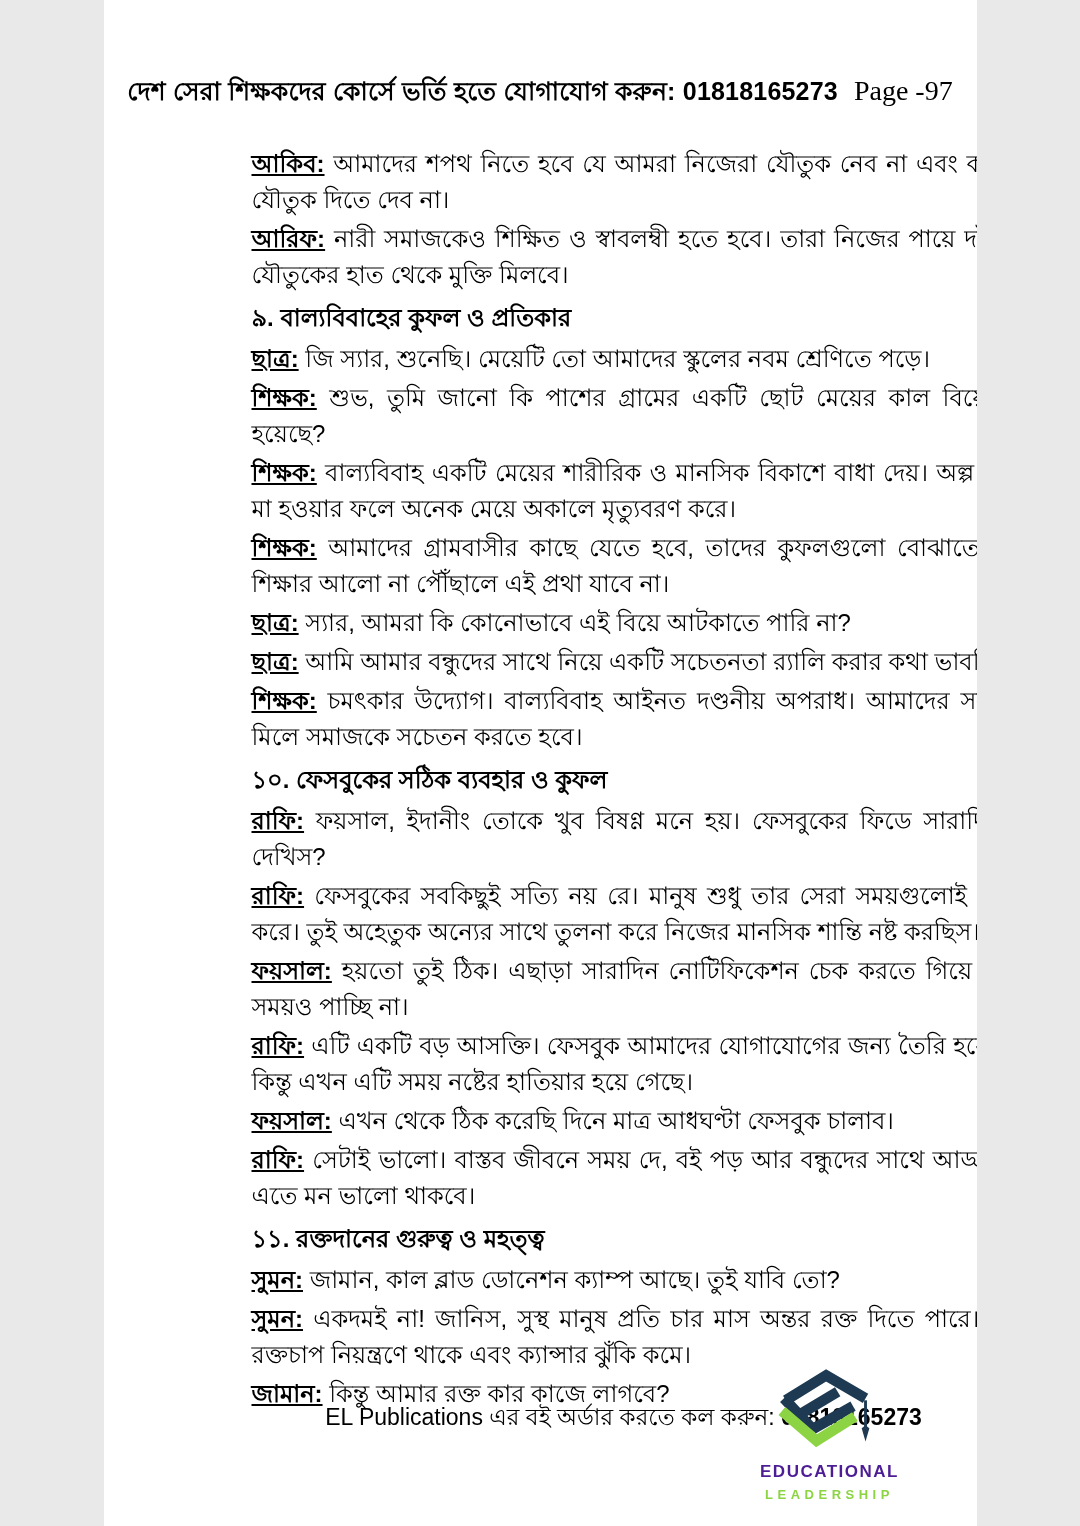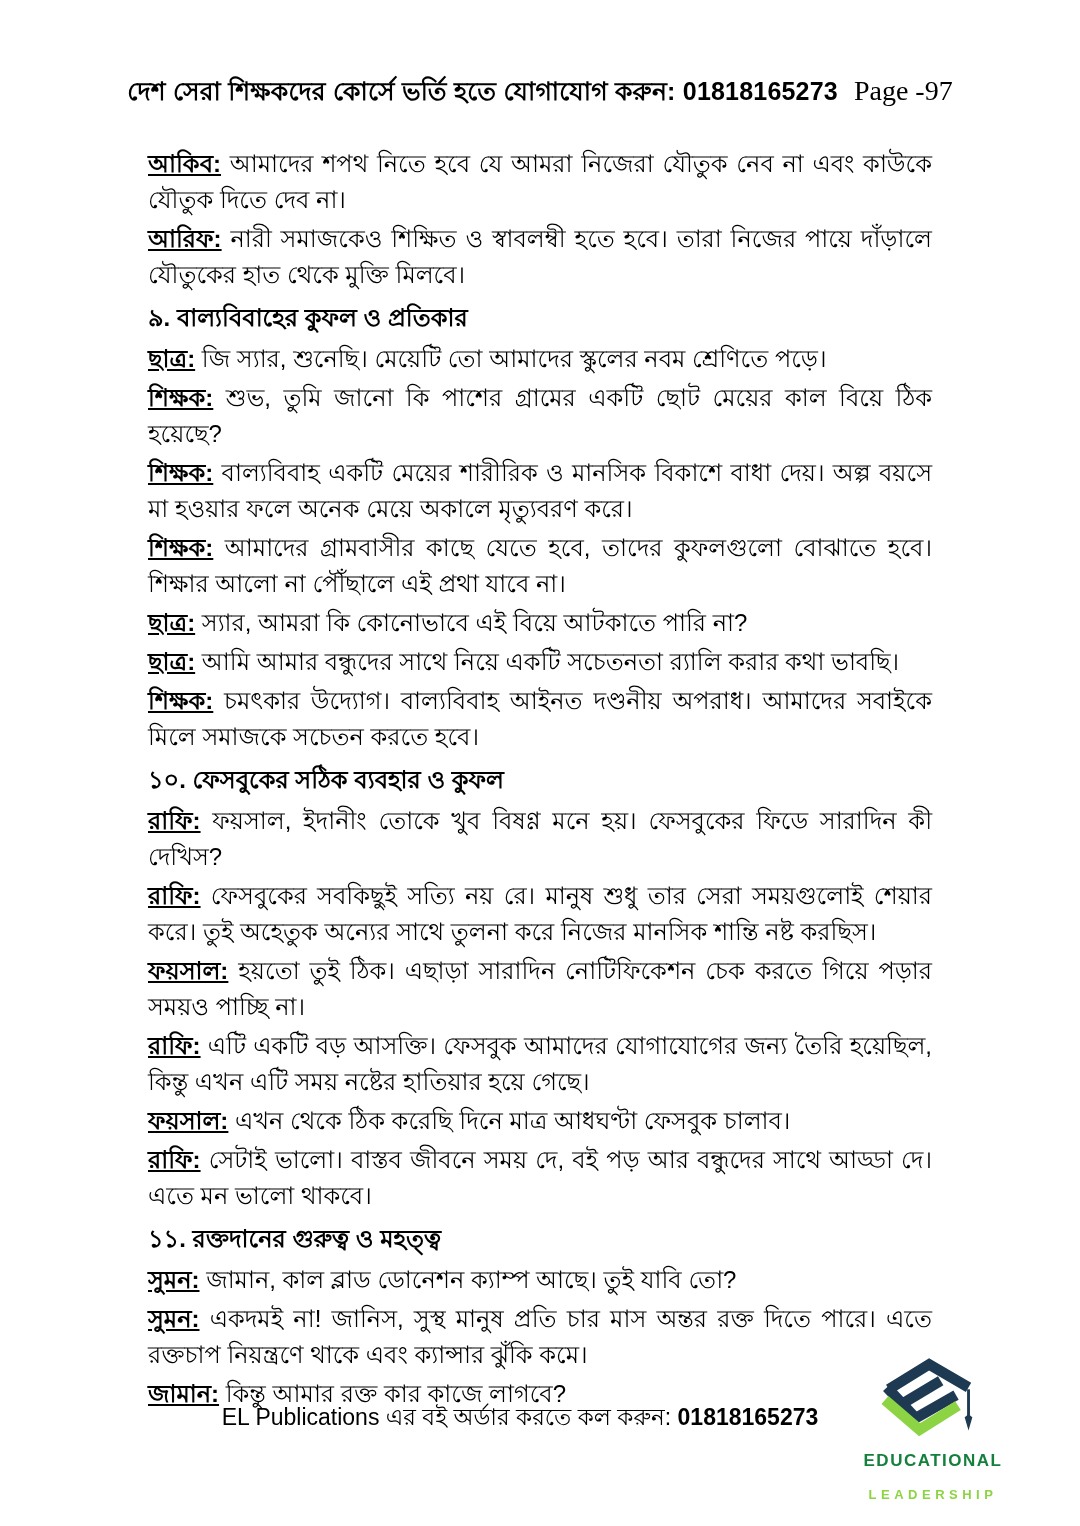--- a/index.html
+++ b/index.html
@@ -1,19 +1,19 @@
 <!DOCTYPE html>
 <html><head>
 <meta charset="utf-8">
 <style>
   html,body{margin:0;padding:0;}
   body{background:#e9e9e9;}
   .page{
     position:relative;
-    width:1080px;height:1526px;
+    width:873px;height:1526px;
     margin:0 auto;
     background:#ffffff;
     font-family:"Liberation Sans","DejaVu Sans",sans-serif;
     color:#000;
     overflow:hidden;
   }
   
   .header{
     position:absolute;top:72px;left:0;width:100%;
     text-align:center;
@@ -66,21 +66,21 @@
   .logo .l1{
     font-weight:700;
     font-size:17px;
     letter-spacing:1.5px;
     margin-top:2px;
   }
   .logo .l2{
     font-weight:700;
     font-size:13px;
     letter-spacing:4.5px;
-    margin-top:16px;
+    margin-top:5px;
   }
 </style>
 </head>
 <body>
 
 <div class="page">
 
   <div class="header">
     <span class="contact">দেশ সেরা শিক্ষকদের কোর্সে ভর্তি হতে যোগাযোগ করুন: 01818165273</span><span class="pagelabel">Page -97</span>
   </div>
@@ -121,17 +121,17 @@
       <path d="M14,42 L56,16 L97,40" fill="none" stroke="#1d3a52" stroke-width="11"></path>
       <path d="M28,57 L68,33" fill="none" stroke="#1d3a52" stroke-width="11"></path>
       <path d="M42,72 L84,48" fill="none" stroke="#1d3a52" stroke-width="11"></path>
       <path d="M12,40 L44,74" fill="none" stroke="#1d3a52" stroke-width="11"></path>
 
       <path d="M10,53 L46,84 L86,59" fill="none" stroke="#8cd443" stroke-width="11"></path>
 
       <path d="M97,42 L97,70" fill="none" stroke="#1d3a52" stroke-width="3"></path>
       <path d="M97,68 l4,3 l-4,14 l-4,-14 z" fill="#1d3a52"></path>
     </svg>
-    <div class="l1" style="color: #15803d;">EDUCATIONAL</div>
+    <div class="l1" style="color: #4c1d95;">EDUCATIONAL</div>
     <div class="l2" style="color: rgb(140, 212, 67);">LEADERSHIP</div>
   </div>
 
 </div>
 
 </body></html>

